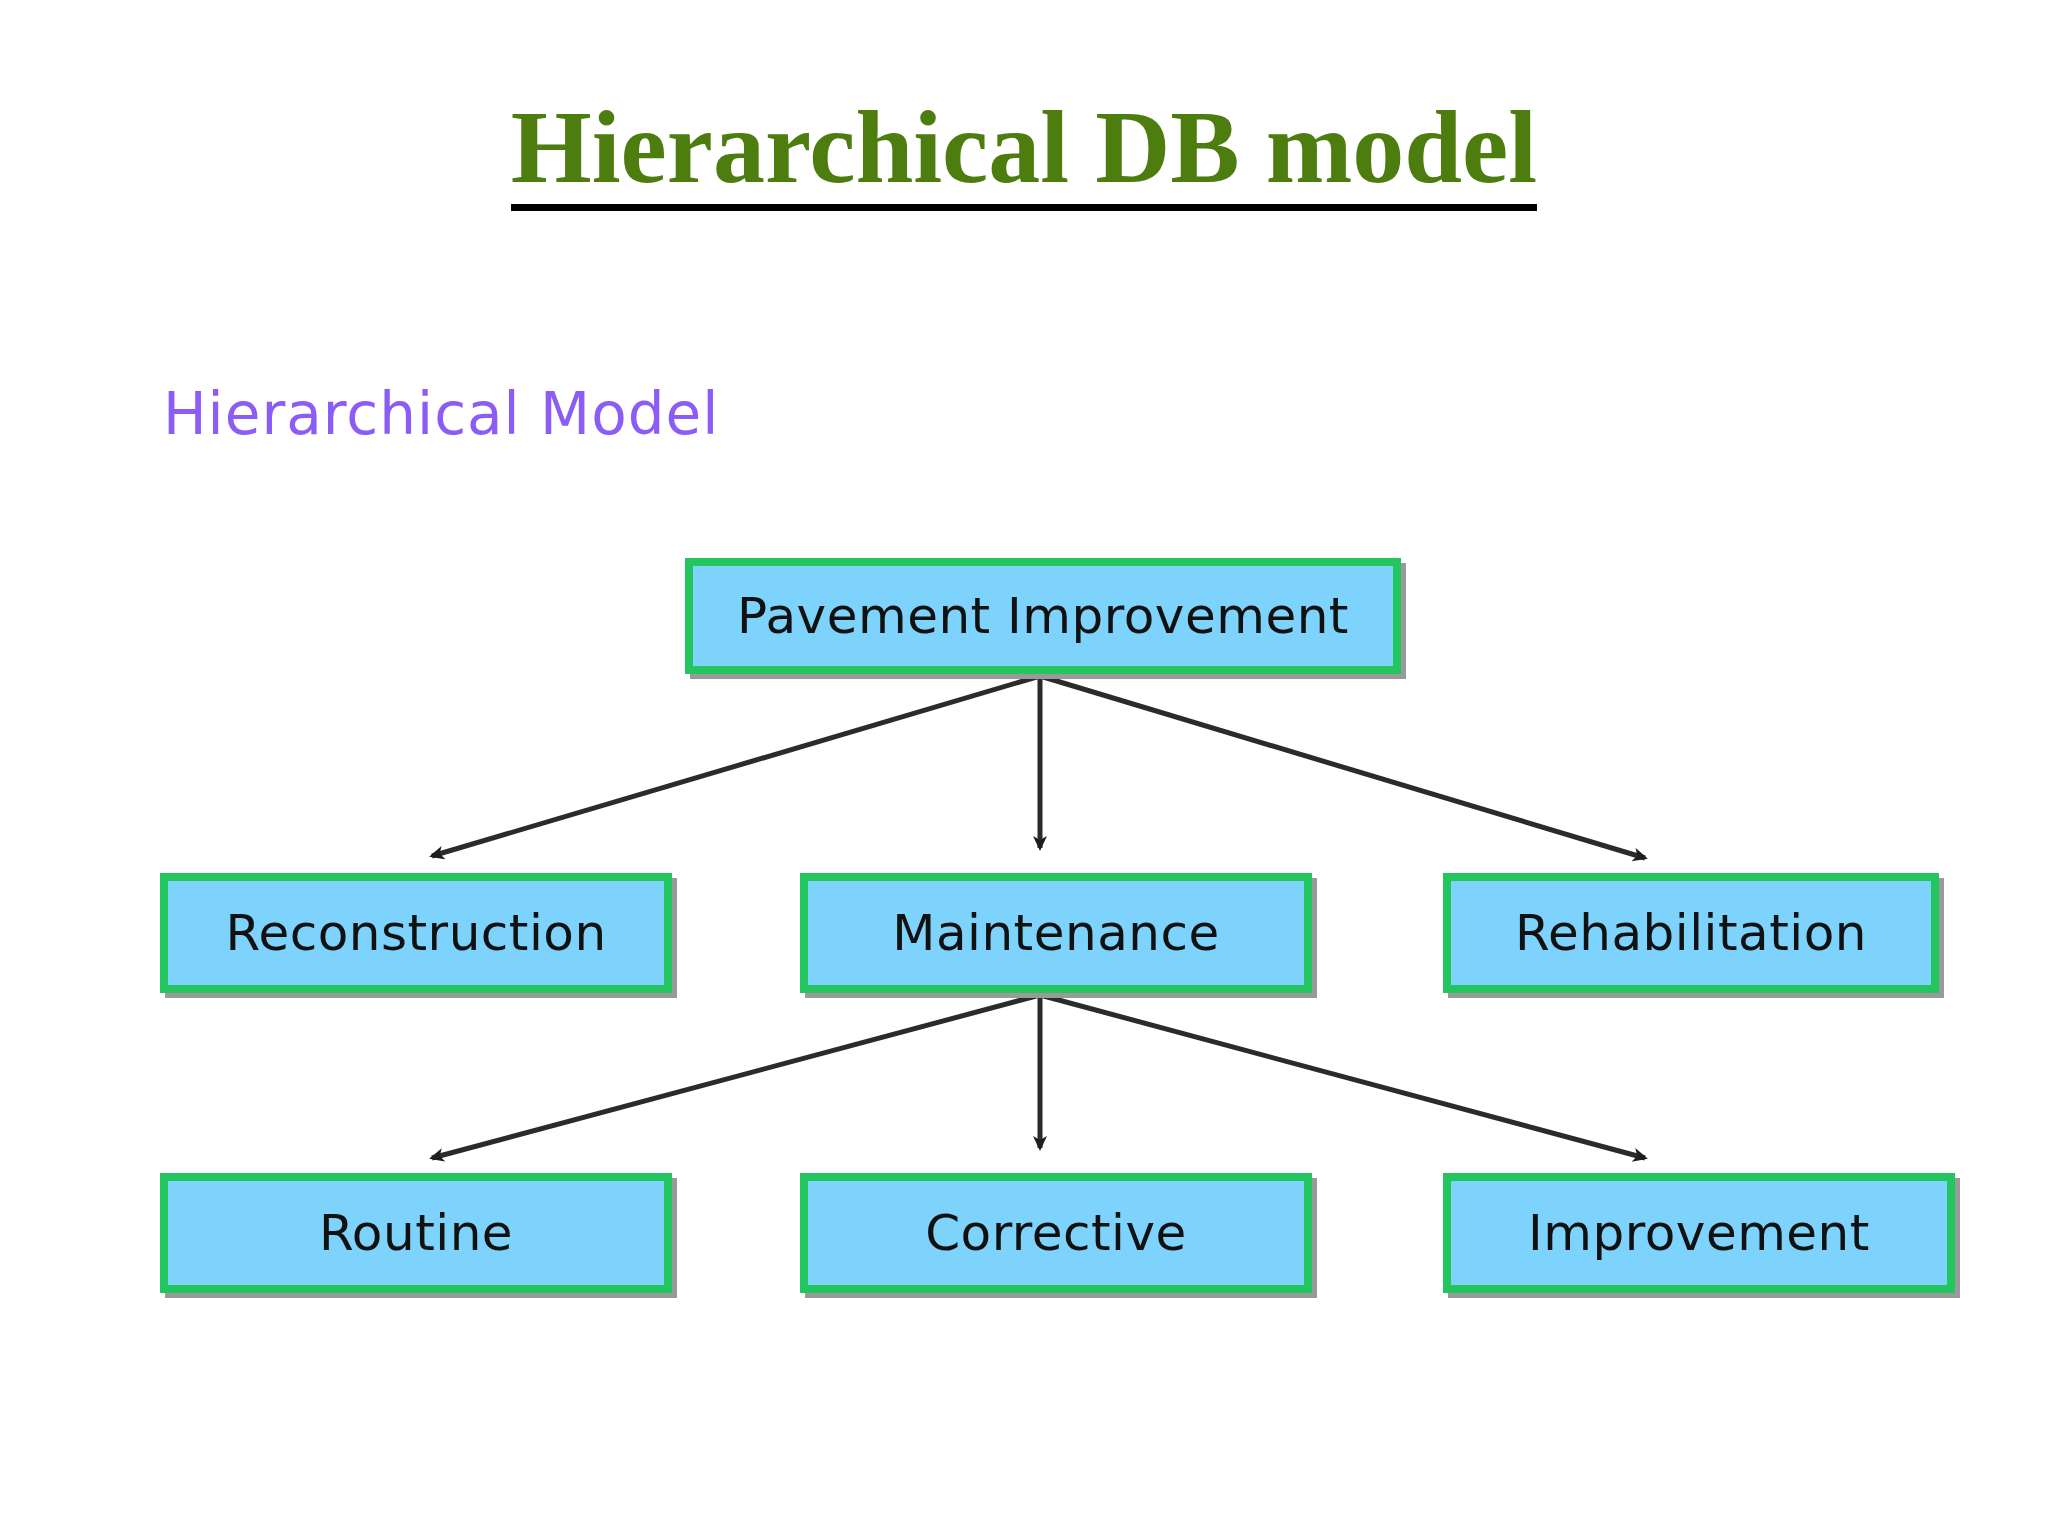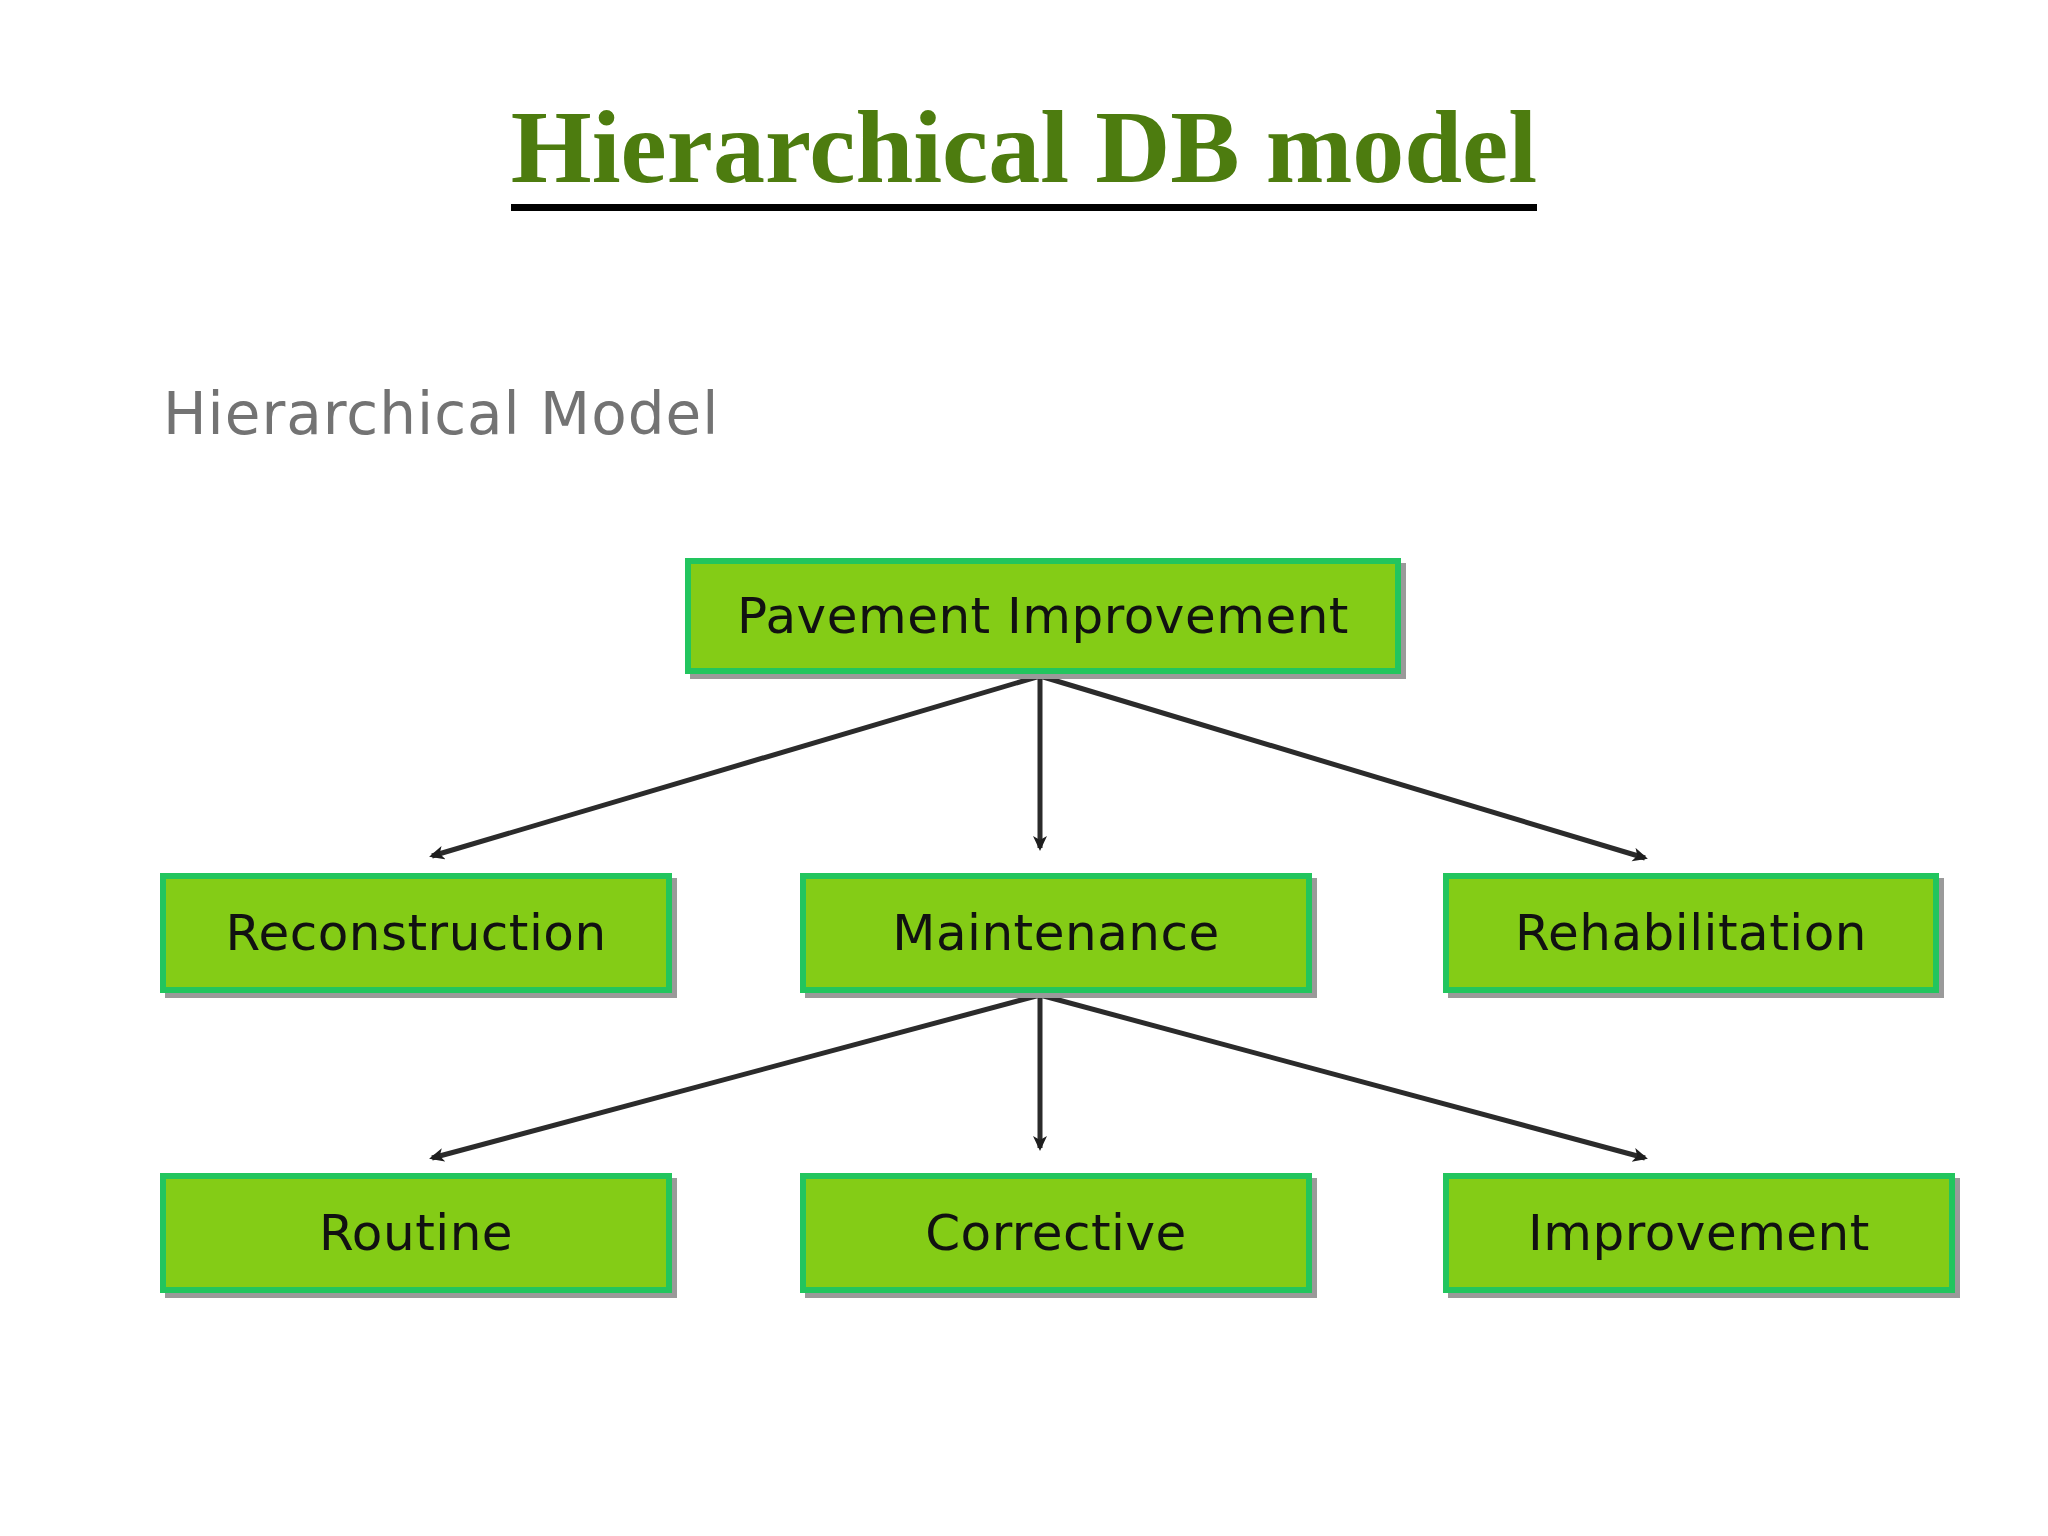--- a/index.html
+++ b/index.html
@@ -48,31 +48,31 @@
   }
 
   #figure-caption {
     position: absolute;
     left: 163px;
     top: 42px;
     font-family: "DejaVu Sans", "Liberation Sans", sans-serif;
     font-size: 58px;
     line-height: 64px;
     font-weight: 400;
-    color: #737373;
+    color: #8b5cf6;
     letter-spacing: 1px;
     white-space: nowrap;
   }
 
   
   .node {
     position: absolute;
     box-sizing: border-box;
-    background: #84cc16;
-    border: 6px solid #22c55e;
+    background: #7dd3fc;
+    border: 8px solid #22c55e;
     box-shadow: 5px 5px 0 0 #9a9a9a;
     display: flex;
     align-items: center;
     justify-content: center;
   }
   .node .node-label {
     font-family: "DejaVu Sans", "Liberation Sans", sans-serif;
     font-size: 50px;
     line-height: 54px;
     font-weight: 400;

